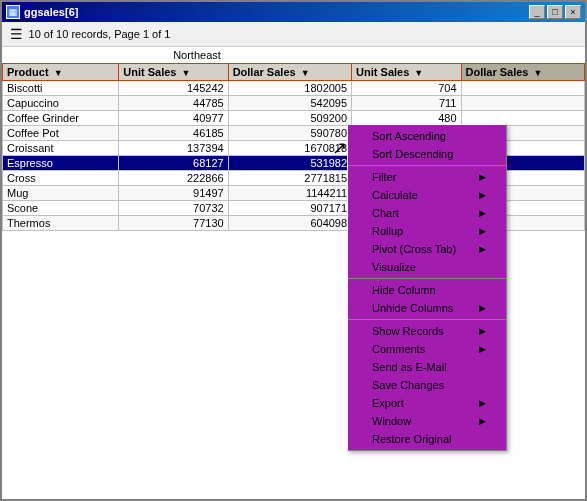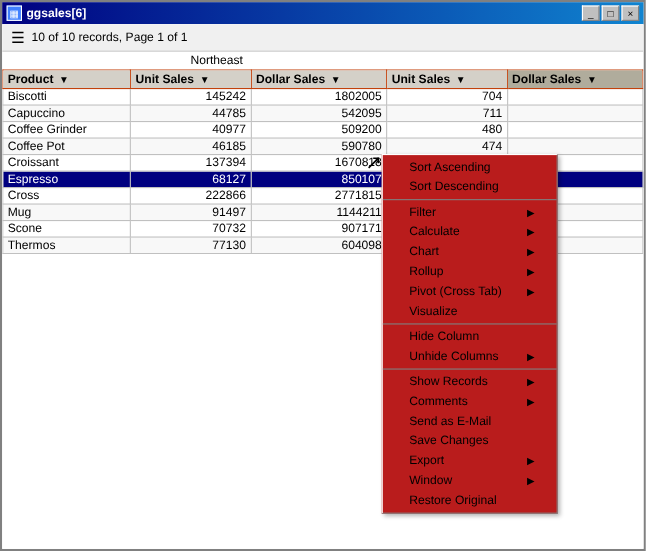--- a/index.html
+++ b/index.html
@@ -124,23 +124,23 @@
     .highlighted-row td {
       background: #000080 !important;
       color: white;
     }
     .num-cell {
       text-align: right;
     }
     
     .context-menu {
       position: absolute;
-      top: 118px;
+      top: 102px;
       left: 345px;
-      background: #b91c1c;
+      background: #a21caf;
       border: 1px solid #808080;
       border-top-color: #ffffff;
       border-left-color: #ffffff;
       box-shadow: 2px 2px 4px rgba(0,0,0,0.3);
       width: 160px;
       z-index: 100;
       padding: 2px 0;
     }
     .menu-item {
       padding: 3px 20px 3px 24px;
@@ -261,21 +261,21 @@
             <tr>
     <td>Croissant</td>
     <td class="num-cell">137394</td>
     <td class="num-cell">1670818</td>
     <td class="num-cell">1970</td>
     <td class="num-cell"></td>
   </tr>
             <tr class="highlighted-row">
     <td>Espresso</td>
     <td class="num-cell">68127</td>
-    <td class="num-cell">850107</td>
+    <td class="num-cell">531982</td>
     <td class="num-cell">716</td>
     <td class="num-cell"></td>
   </tr>
             <tr>
     <td>Cross</td>
     <td class="num-cell">222866</td>
     <td class="num-cell">2771815</td>
     <td class="num-cell">2139</td>
     <td class="num-cell"></td>
   </tr>

